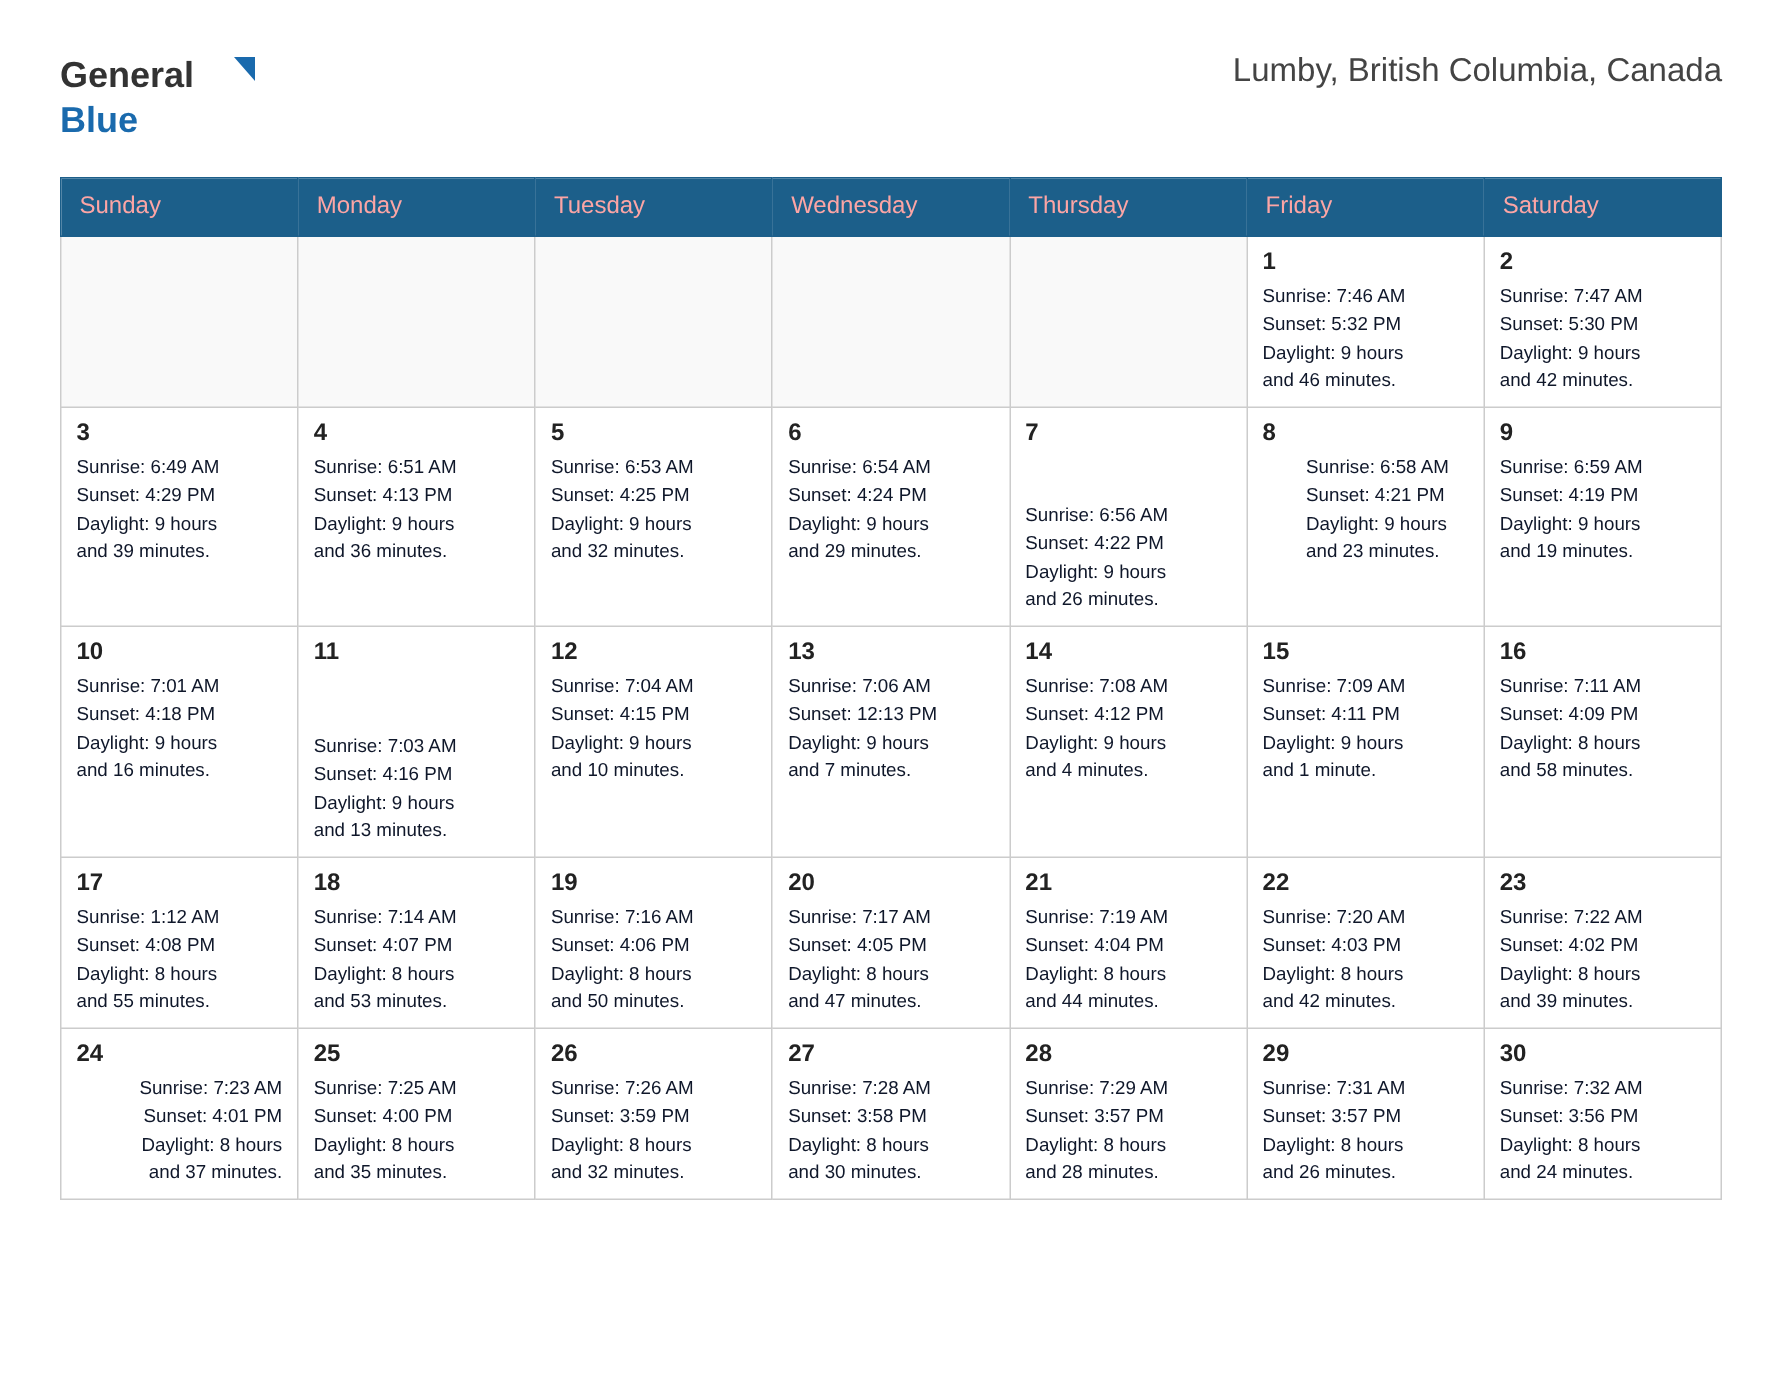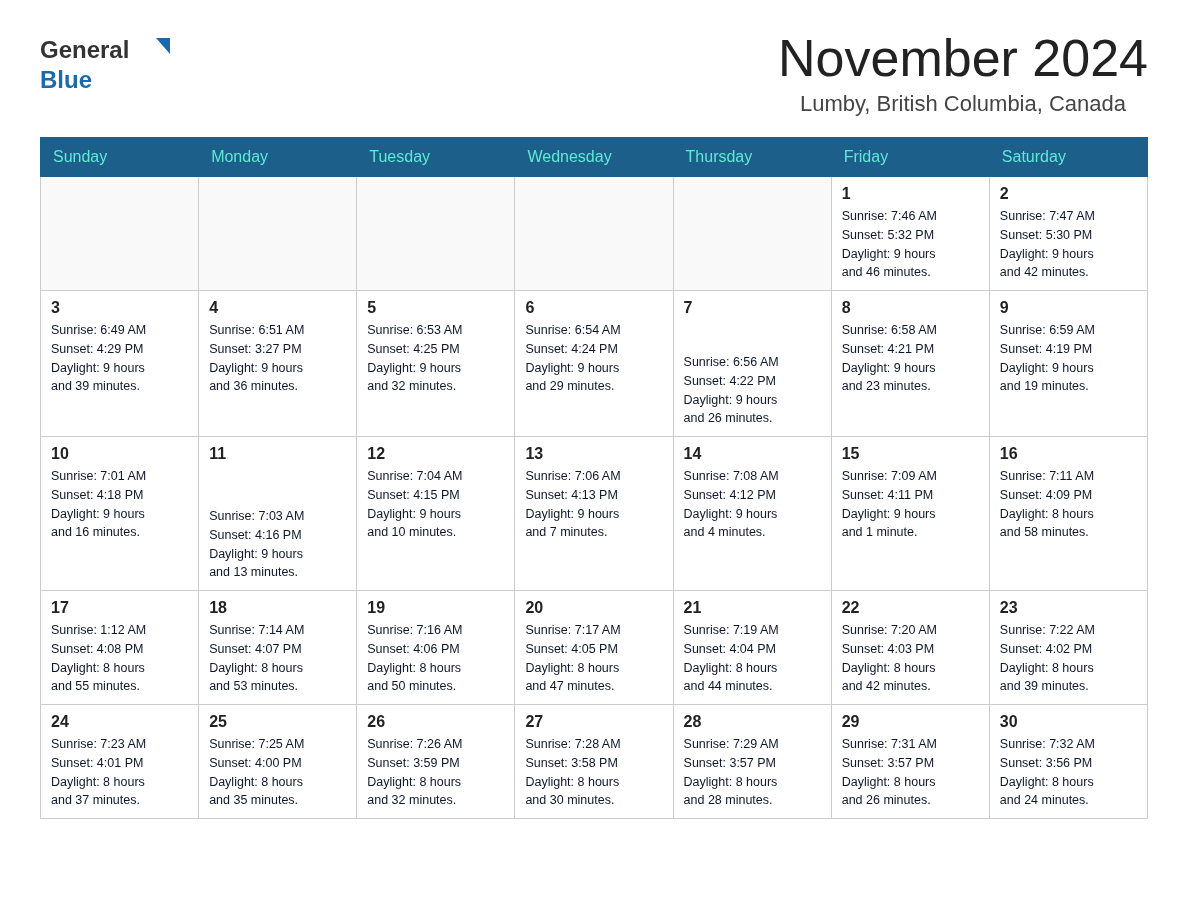--- a/index.html
+++ b/index.html
@@ -37,21 +37,21 @@
       margin-top: 4px;
       text-align: center;
     }
     .calendar-table {
       width: 100%;
       border-collapse: collapse;
       table-layout: fixed;
     }
     .calendar-table th {
       background-color: #1c5f8a;
-      color: #5eead4;
+      color: #fca5a5;
       font-size: 16px;
       font-weight: normal;
       padding: 10px 12px;
       text-align: left;
       border: 1px solid #1c5f8a;
     }
     .calendar-table td {
       border: 1px solid #ccc;
       vertical-align: top;
       padding: 8px 10px;
@@ -83,21 +83,20 @@
     <svg width="140" height="68" viewBox="0 0 140 68">
 
       <text x="0" y="28" font-family="Arial, sans-serif" font-size="24" font-weight="bold" fill="#333">General</text>
 
       <polygon points="116,8 130,8 130,24" fill="#1a6aad"></polygon>
 
       <text x="0" y="58" font-family="Arial, sans-serif" font-size="24" font-weight="bold" fill="#1a6aad">Blue</text>
     </svg>
   </div>
   <div class="title-area">
-    <div class="calendar-title">November 2024</div>
     <div class="calendar-subtitle">Lumby, British Columbia, Canada</div>
   </div>
 </div>
 
 <table class="calendar-table">
   <thead>
     <tr>
     <th>Sunday</th>
         <th>Monday</th>
         <th>Tuesday</th>
@@ -133,21 +132,21 @@
         <td>
           <span class="day-number">3</span>
           <div class="day-info" style="white-space: pre-line;">Sunrise: 6:49 AM
 Sunset: 4:29 PM
 Daylight: 9 hours
 and 39 minutes.</div>
         </td>
         <td>
           <span class="day-number">4</span>
           <div class="day-info" style="white-space: pre-line;">Sunrise: 6:51 AM
-Sunset: 3:27 PM
+Sunset: 4:13 PM
 Daylight: 9 hours
 and 36 minutes.</div>
         </td>
         <td>
           <span class="day-number">5</span>
           <div class="day-info" style="white-space: pre-line;">Sunrise: 6:53 AM
 Sunset: 4:25 PM
 Daylight: 9 hours
 and 32 minutes.</div>
         </td>
@@ -160,21 +159,21 @@
         </td>
         <td>
           <span class="day-number">7</span>
           <div class="day-info" style="white-space: pre-line; margin-top: 36px;">Sunrise: 6:56 AM
 Sunset: 4:22 PM
 Daylight: 9 hours
 and 26 minutes.</div>
         </td>
         <td>
           <span class="day-number">8</span>
-          <div class="day-info" style="white-space: pre-line;">Sunrise: 6:58 AM
+          <div class="day-info" style="white-space: pre-line; margin-left: 29px;">Sunrise: 6:58 AM
 Sunset: 4:21 PM
 Daylight: 9 hours
 and 23 minutes.</div>
         </td>
         <td>
           <span class="day-number">9</span>
           <div class="day-info" style="white-space: pre-line;">Sunrise: 6:59 AM
 Sunset: 4:19 PM
 Daylight: 9 hours
 and 19 minutes.</div>
@@ -198,21 +197,21 @@
         <td>
           <span class="day-number">12</span>
           <div class="day-info" style="white-space: pre-line;">Sunrise: 7:04 AM
 Sunset: 4:15 PM
 Daylight: 9 hours
 and 10 minutes.</div>
         </td>
         <td>
           <span class="day-number">13</span>
           <div class="day-info" style="white-space: pre-line;">Sunrise: 7:06 AM
-Sunset: 4:13 PM
+Sunset: 12:13 PM
 Daylight: 9 hours
 and 7 minutes.</div>
         </td>
         <td>
           <span class="day-number">14</span>
           <div class="day-info" style="white-space: pre-line;">Sunrise: 7:08 AM
 Sunset: 4:12 PM
 Daylight: 9 hours
 and 4 minutes.</div>
         </td>
@@ -278,21 +277,21 @@
           <span class="day-number">23</span>
           <div class="day-info" style="white-space: pre-line;">Sunrise: 7:22 AM
 Sunset: 4:02 PM
 Daylight: 8 hours
 and 39 minutes.</div>
         </td>
       </tr>
       <tr>
         <td>
           <span class="day-number">24</span>
-          <div class="day-info" style="white-space: pre-line;">Sunrise: 7:23 AM
+          <div class="day-info" style="white-space: pre-line; text-align: right;">Sunrise: 7:23 AM
 Sunset: 4:01 PM
 Daylight: 8 hours
 and 37 minutes.</div>
         </td>
         <td>
           <span class="day-number">25</span>
           <div class="day-info" style="white-space: pre-line;">Sunrise: 7:25 AM
 Sunset: 4:00 PM
 Daylight: 8 hours
 and 35 minutes.</div>

